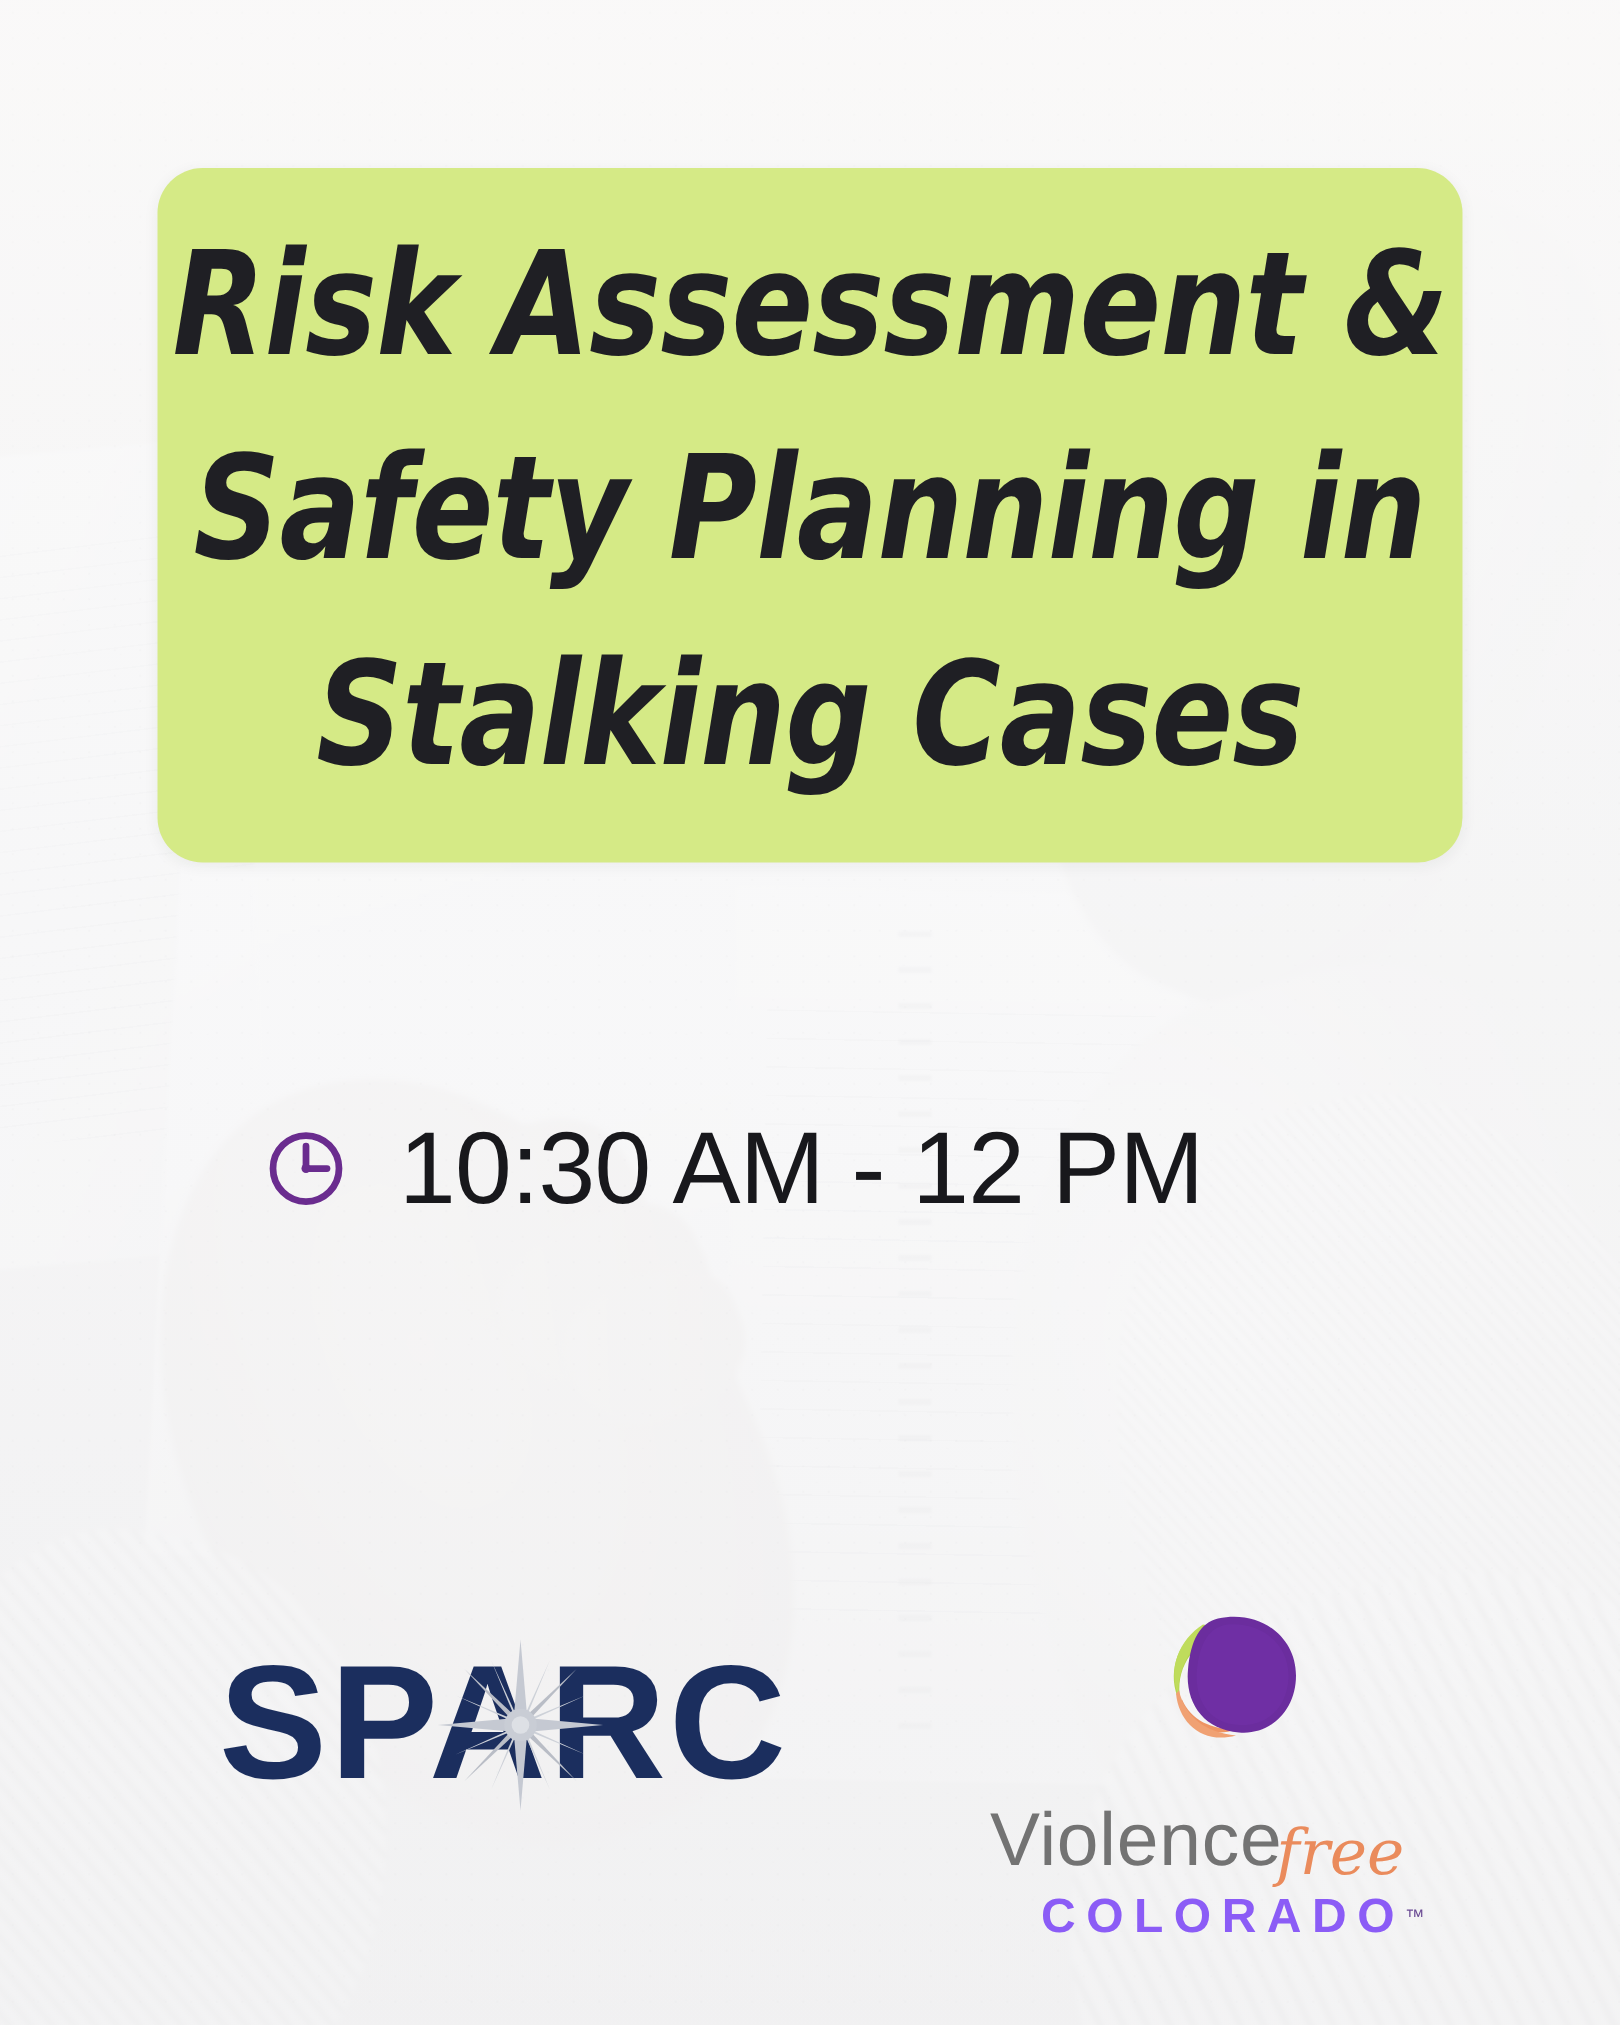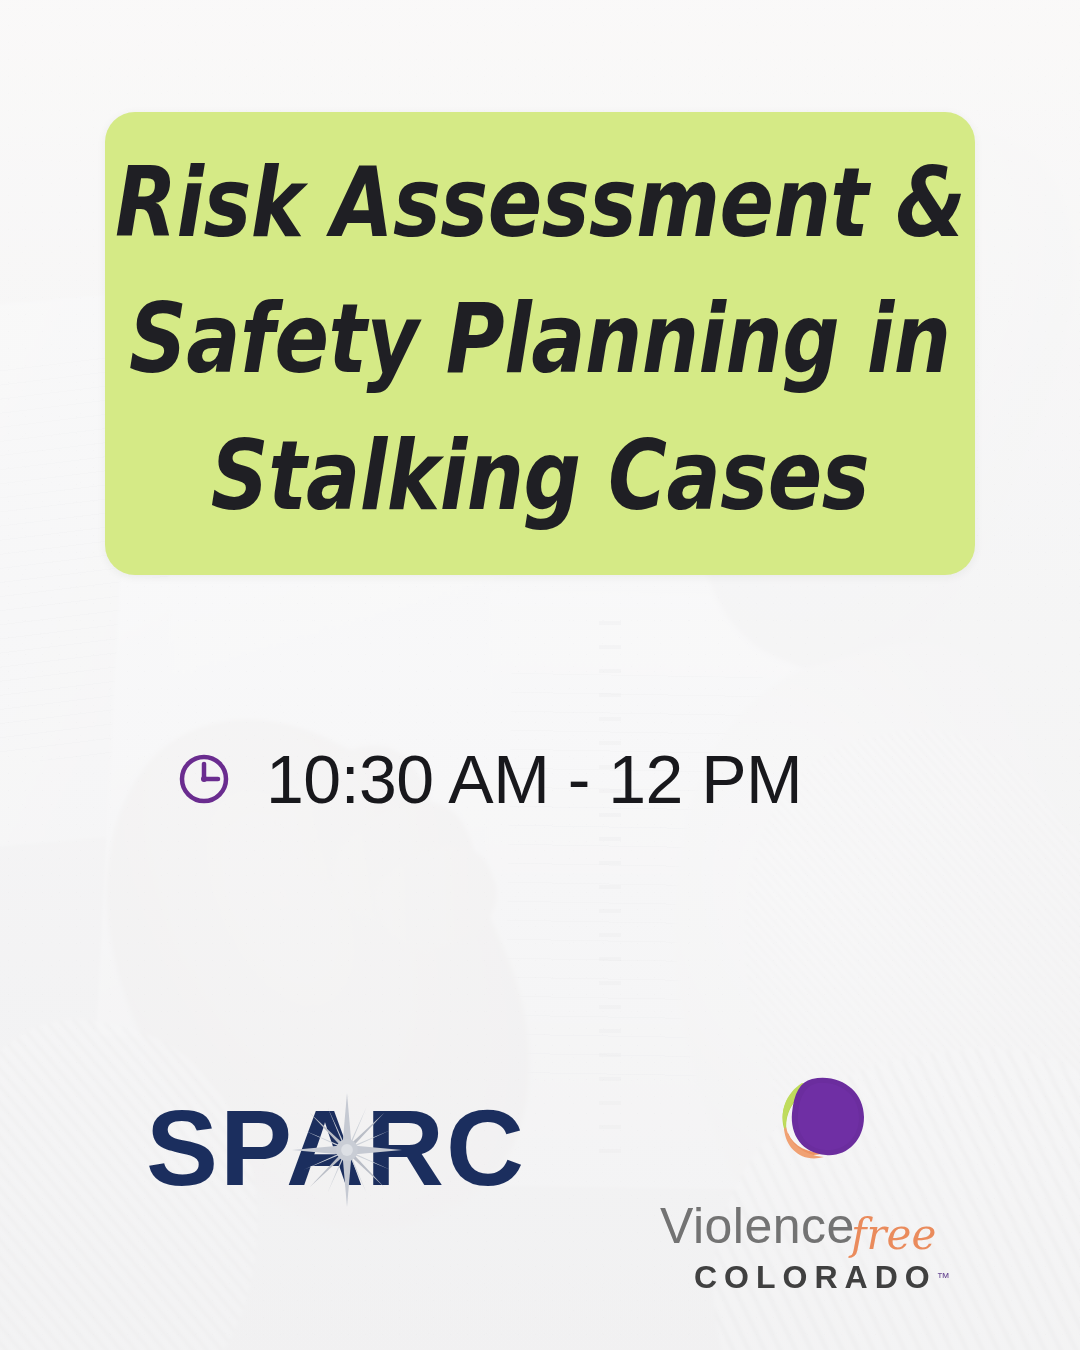--- a/index.html
+++ b/index.html
@@ -407,21 +407,21 @@
   .vfc-colorado-row {
     position: absolute;
     left: 34px;
     top: 186px;
     white-space: nowrap;
   }
   .vfc-colorado {
     font-family: "Liberation Sans", sans-serif;
     font-size: 32px;
     font-weight: bold;
-    color: #404040;
+    color: #8b5cf6;
     letter-spacing: 7px;
     text-align: right;
   }
   .vfc-tm {
     font-family: "Liberation Sans", sans-serif;
     font-size: 13px;
     color: #6b4b94;
     vertical-align: super;
     letter-spacing: 0;
   }

